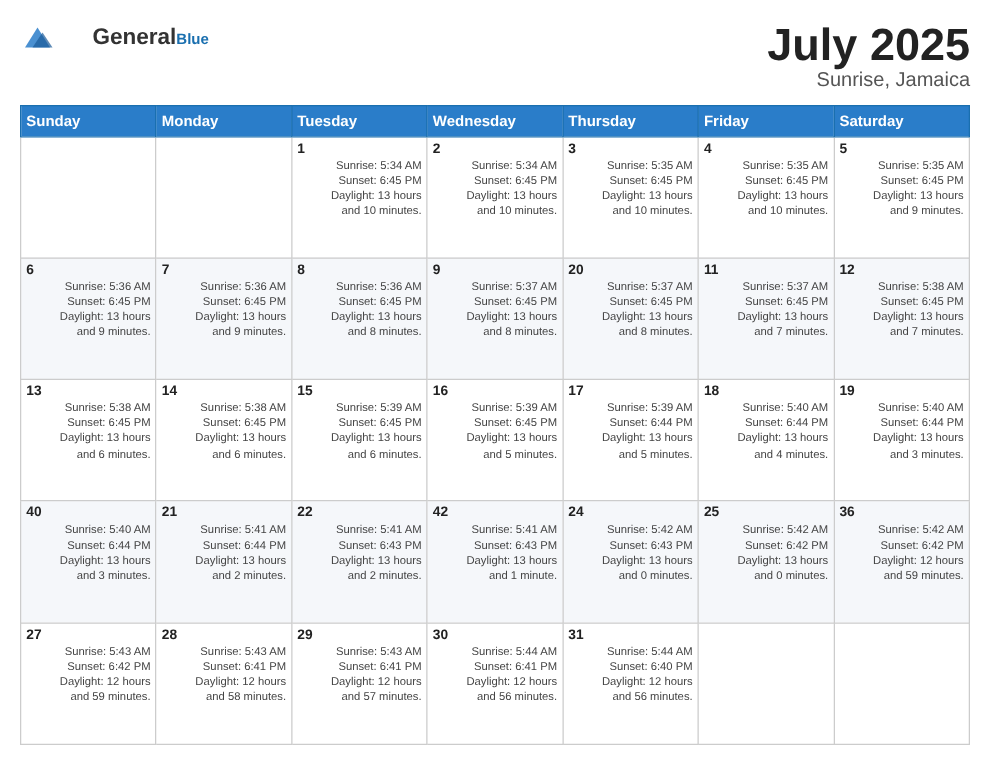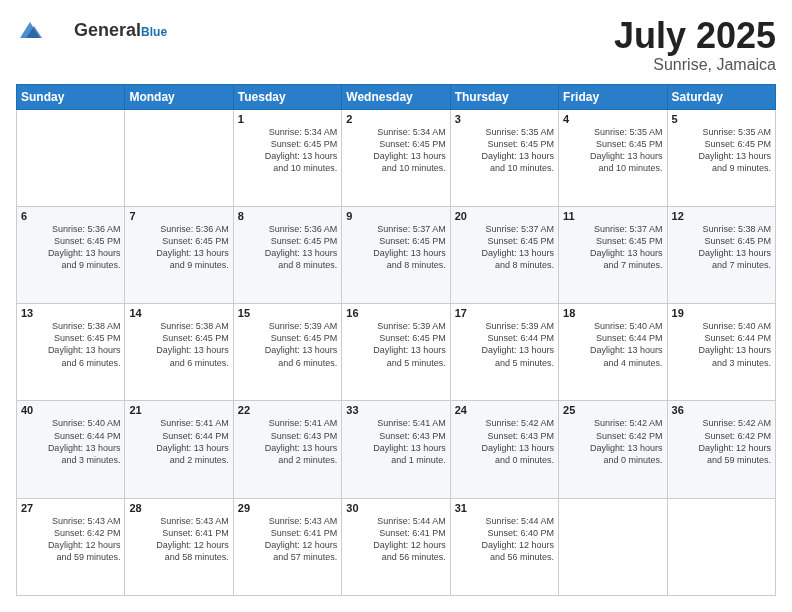--- a/index.html
+++ b/index.html
@@ -294,21 +294,21 @@
 and 2 minutes.</div>
           </td>
           <td>
             <span class="day-number">22</span>
             <div class="day-info" style="white-space: pre-line;">Sunrise: 5:41 AM
 Sunset: 6:43 PM
 Daylight: 13 hours
 and 2 minutes.</div>
           </td>
           <td>
-            <span class="day-number">33</span>
+            <span class="day-number">42</span>
             <div class="day-info" style="white-space: pre-line;">Sunrise: 5:41 AM
 Sunset: 6:43 PM
 Daylight: 13 hours
 and 1 minute.</div>
           </td>
           <td>
             <span class="day-number">24</span>
             <div class="day-info" style="white-space: pre-line;">Sunrise: 5:42 AM
 Sunset: 6:43 PM
 Daylight: 13 hours

